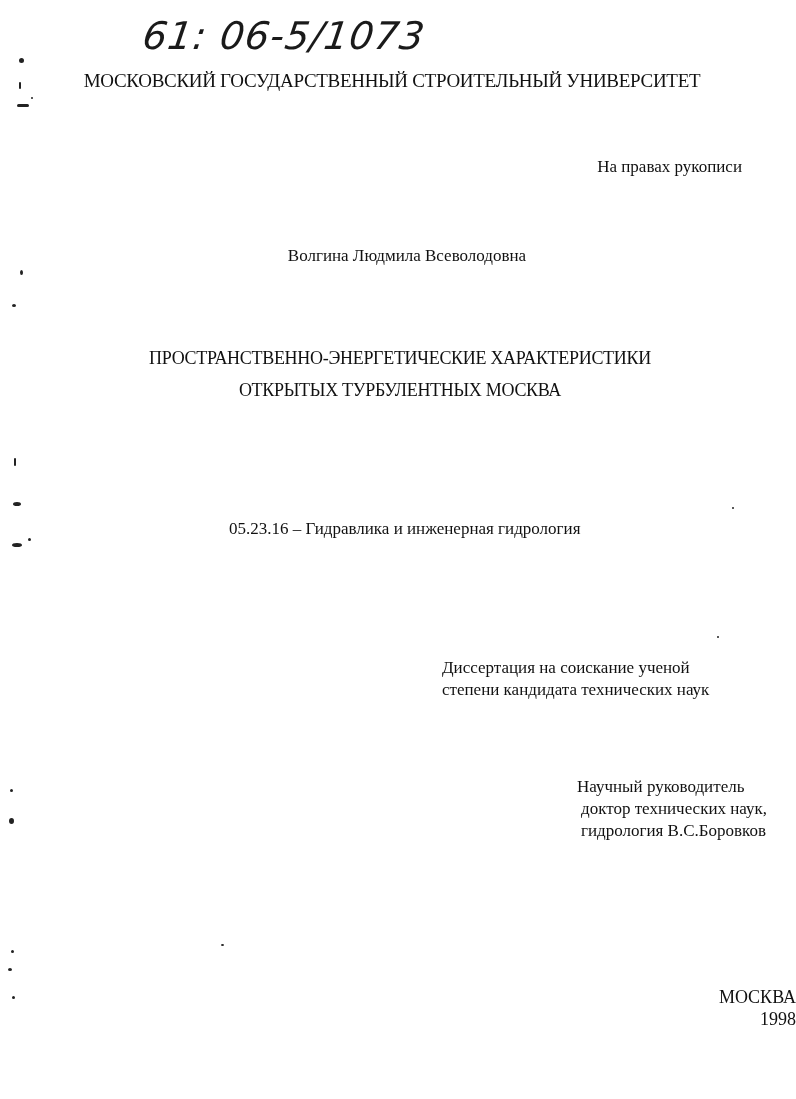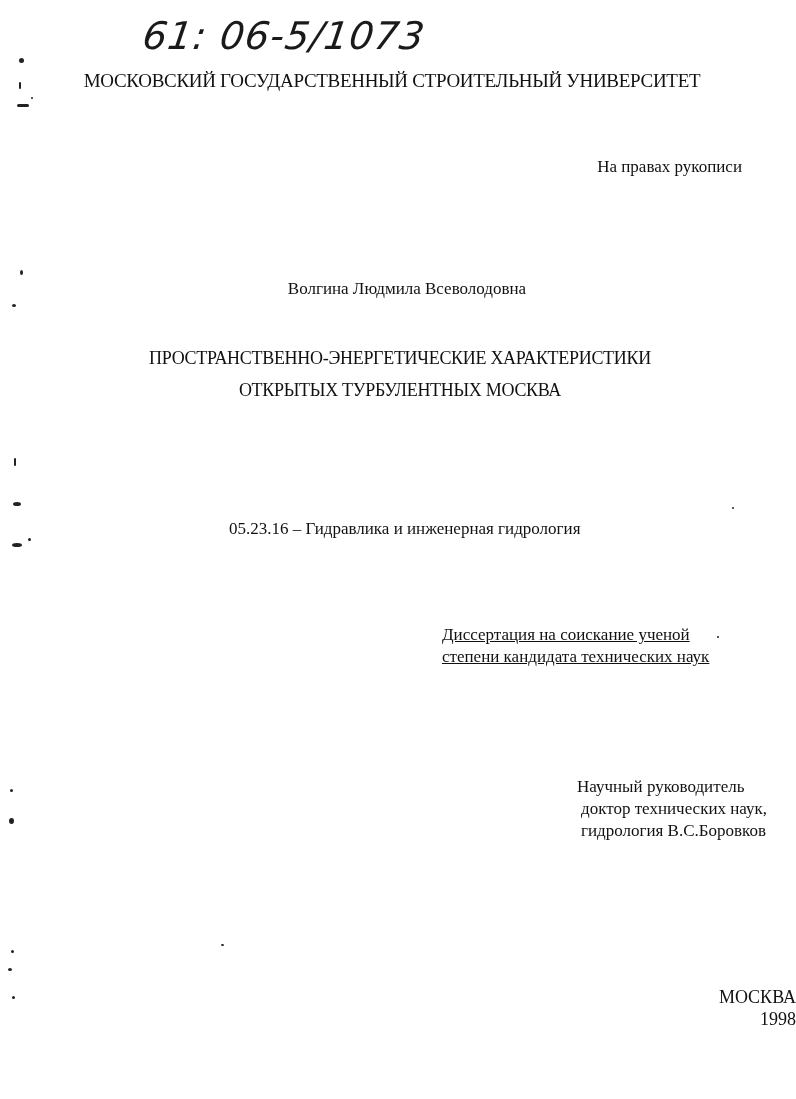--- a/index.html
+++ b/index.html
@@ -38,21 +38,21 @@
       box-sizing: border-box;
     }
     .rights {
       right: 54px;
       top: 157px;
       font-size: 17px;
     }
     .author {
       left: 0;
       width: 796px;
-      top: 279px;
+      top: 246px;
       text-align: center;
       font-size: 17px;
       padding-left: 18px;
       box-sizing: border-box;
     }
     .title {
       left: 0;
       width: 796px;
       text-align: center;
       font-size: 18px;
@@ -62,24 +62,23 @@
     }
     .title.l1 { top: 348px; }
     .title.l2 { top: 380px; }
     .specialty {
       left: 229px;
       top: 519px;
       font-size: 17px;
     }
     .dissertation {
       left: 442px;
-      top: 624px;
+      top: 657px;
       font-size: 17px;
       line-height: 22px;
-      text-decoration: underline;
     }
     .supervisor {
       left: 530px;
       top: 776px;
       font-size: 17px;
       line-height: 22px;
       margin-left: 47px;
     }
     .supervisor .indent { padding-left: 4px; }
     .city {

